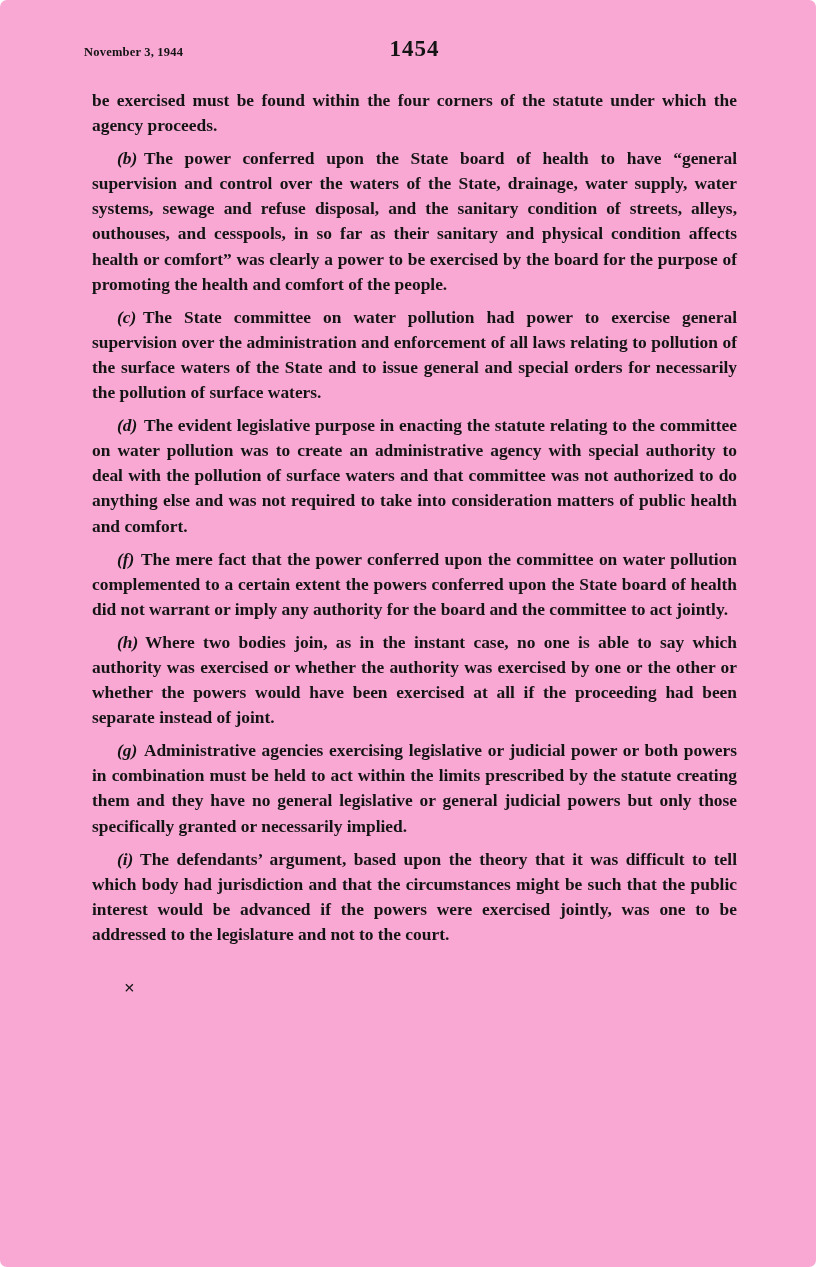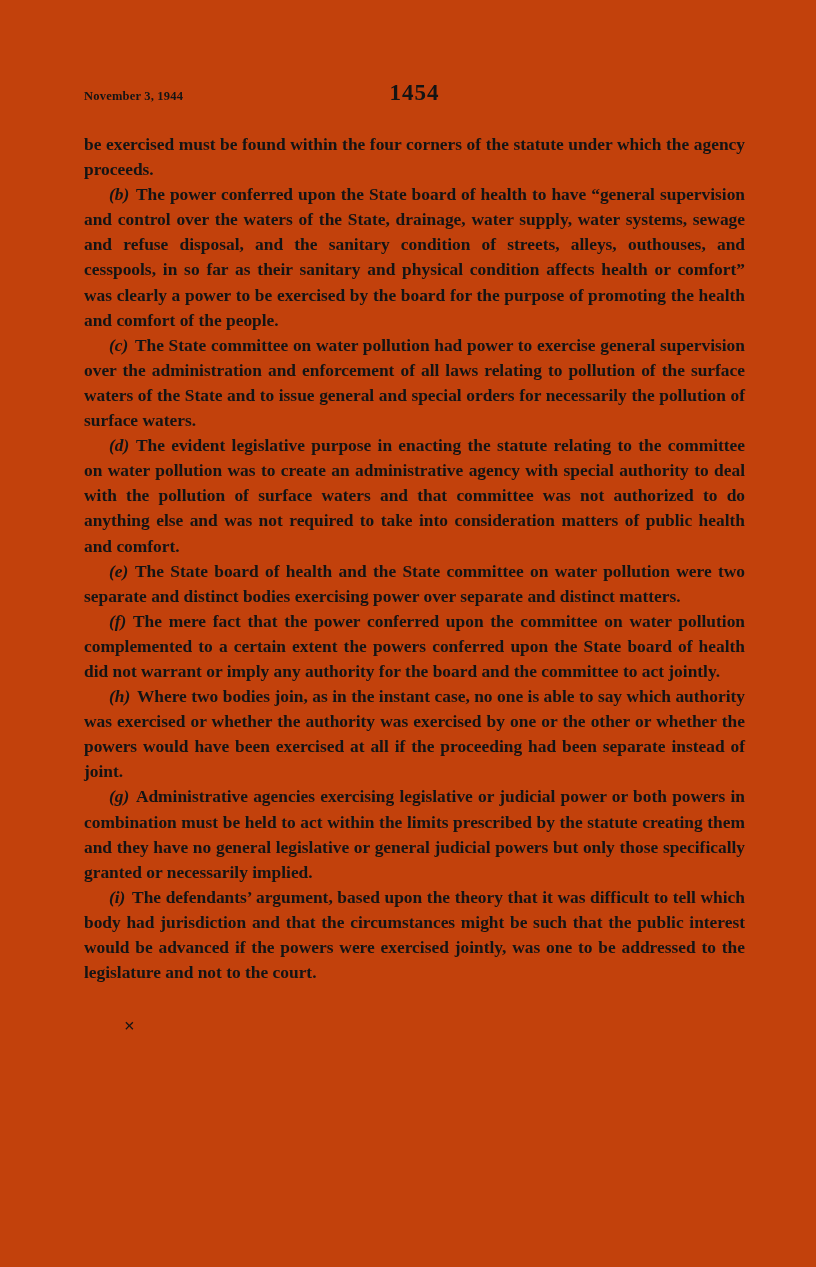--- a/index.html
+++ b/index.html
@@ -12,50 +12,50 @@
     height: 1267px;
     font-family: "Liberation Serif", serif;
     color: #141414;
     overflow: hidden;
   }
   .page {
     box-sizing: border-box;
     width: 816px;
     height: 1267px;
     padding: 36px 71px 0 84px;
-    background: #c2410c;
+    background: #f9a8d4;
+    border-radius: 7px;
   }
   .page-header {
     position: relative;
     height: 30px;
     margin-bottom: 22px;
   }
   .doc-date {
     position: absolute;
     left: 0;
     top: 9px;
     font-size: 12.5px;
     font-weight: 700;
     letter-spacing: 0.2px;
   }
   .page-number {
     text-align: center;
     font-size: 23px;
     font-weight: 700;
     letter-spacing: 1px;
-    margin-top: 44px;
   }
   .doc-body {
     font-size: 17.4px;
     line-height: 25.1px;
     font-weight: 700;
     text-align: justify;
   }
   .para {
-    margin: 0;
+    margin: 8px;
     text-indent: 25px;
   }
   .para.no-indent {
     text-indent: 0;
   }
   .para-label {
     font-style: italic;
     font-weight: 700;
   }
   .para-label:not(:empty) {
@@ -91,23 +91,20 @@
     </p>
 
     <p class="para">
       <span class="para-label">(c)</span><span>The State committee on water pollution had power to exercise general supervision over the administration and enforcement of all laws relating to pollution of the surface waters of the State and to issue general and special orders for necessarily the pollution of surface waters.</span>
     </p>
 
     <p class="para">
       <span class="para-label">(d)</span><span>The evident legislative purpose in enacting the statute relating to the committee on water pollution was to create an administrative agency with special authority to deal with the pollution of surface waters and that committee was not authorized to do anything else and was not required to take into consideration matters of public health and comfort.</span>
     </p>
 
-    <p class="para">
-      <span class="para-label">(e)</span><span>The State board of health and the State committee on water pollution were two separate and distinct bodies exercising power over separate and distinct matters.</span>
-    </p>
 
     <p class="para">
       <span class="para-label">(f)</span><span>The mere fact that the power conferred upon the committee on water pollution complemented to a certain extent the powers conferred upon the State board of health did not warrant or imply any authority for the board and the committee to act jointly.</span>
     </p>
 
     <p class="para">
       <span class="para-label">(h)</span><span>Where two bodies join, as in the instant case, no one is able to say which authority was exercised or whether the authority was exercised by one or the other or whether the powers would have been exercised at all if the proceeding had been separate instead of joint.</span>
     </p>
 
     <p class="para">

